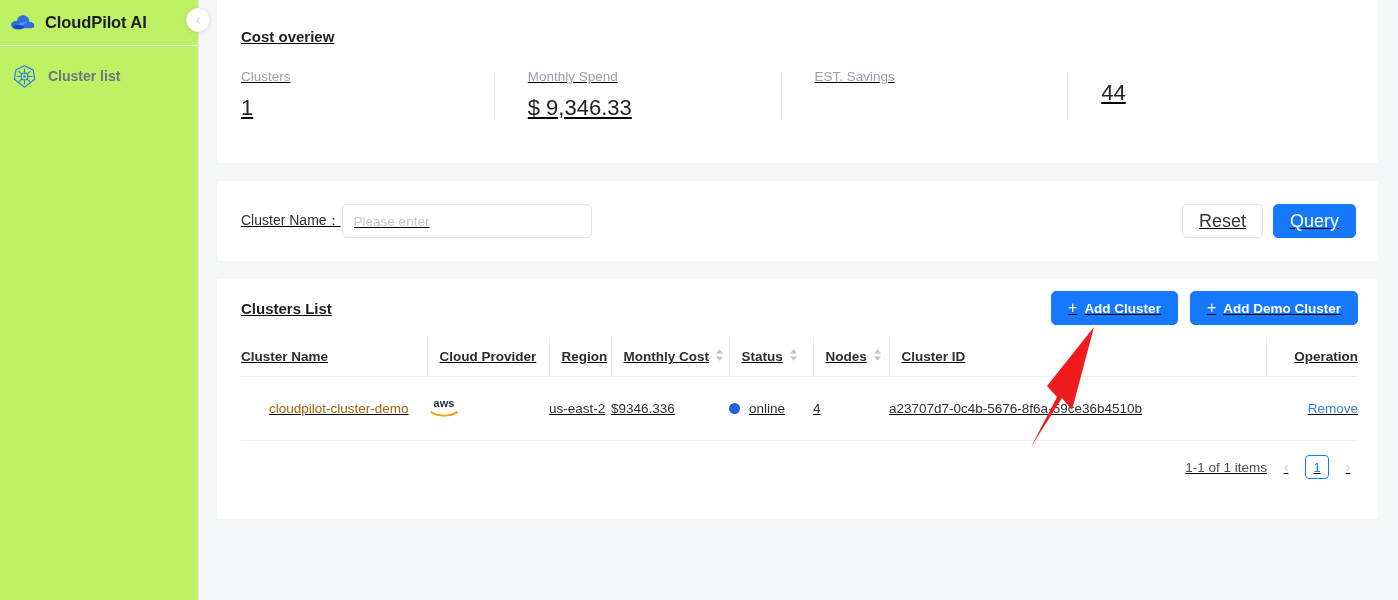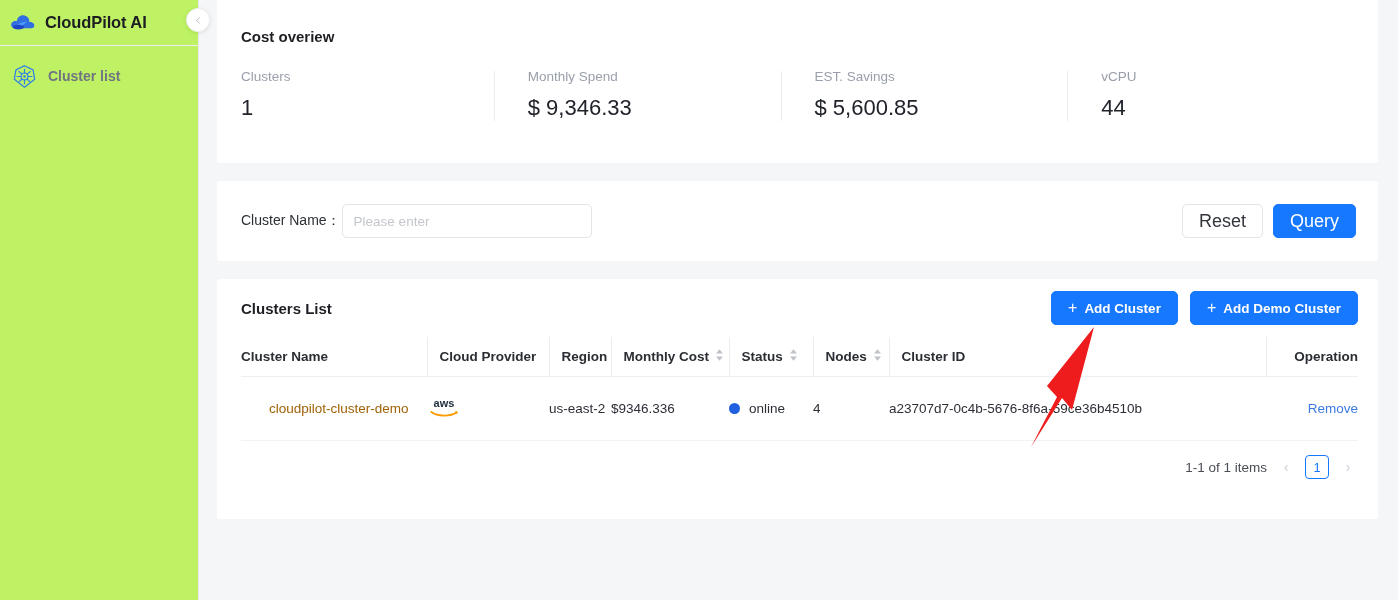--- a/index.html
+++ b/index.html
@@ -46,20 +46,21 @@
     box-shadow: 0 1px 4px rgba(0,0,0,.10);
     display: flex; align-items: center; justify-content: center;
     cursor: pointer; z-index: 20;
   }
 
   
   .main {
     flex: 1; height: 600px; background: #f5f6f8;
     padding: 0 20px 0 18px;
     overflow: hidden;
+    text-decoration: underline;
   }
   .card {
     background: #fff;
     border-radius: 3px;
     margin-top: 18px;
   }
   .card-first { margin-top: 0; height: 163px; border-radius: 0 0 3px 3px;
     padding: 28px 24px 0 24px; }
 
   .cost-title { font-size: 15px; font-weight: 600; color: #1d1f24; }
@@ -193,24 +194,22 @@
         <div class="stat">
           <div class="stat-label">Clusters</div>
           <div class="stat-value">1</div>
         </div>
         <div class="stat">
           <div class="stat-label">Monthly Spend</div>
           <div class="stat-value">$ 9,346.33</div>
         </div>
         <div class="stat">
           <div class="stat-label">EST. Savings</div>
-          <div class="stat-value">$ 5,600.85</div>
         </div>
         <div class="stat">
-          <div class="stat-label">vCPU</div>
           <div class="stat-value">44</div>
         </div>
       </div>
     </section>
 
     <section class="card card-filter">
       <span class="filter-label">Cluster Name：</span>
       <input class="filter-input" type="text" placeholder="Please enter" style="">
       <div class="filter-actions">
         <button class="btn btn-default">Reset</button>

